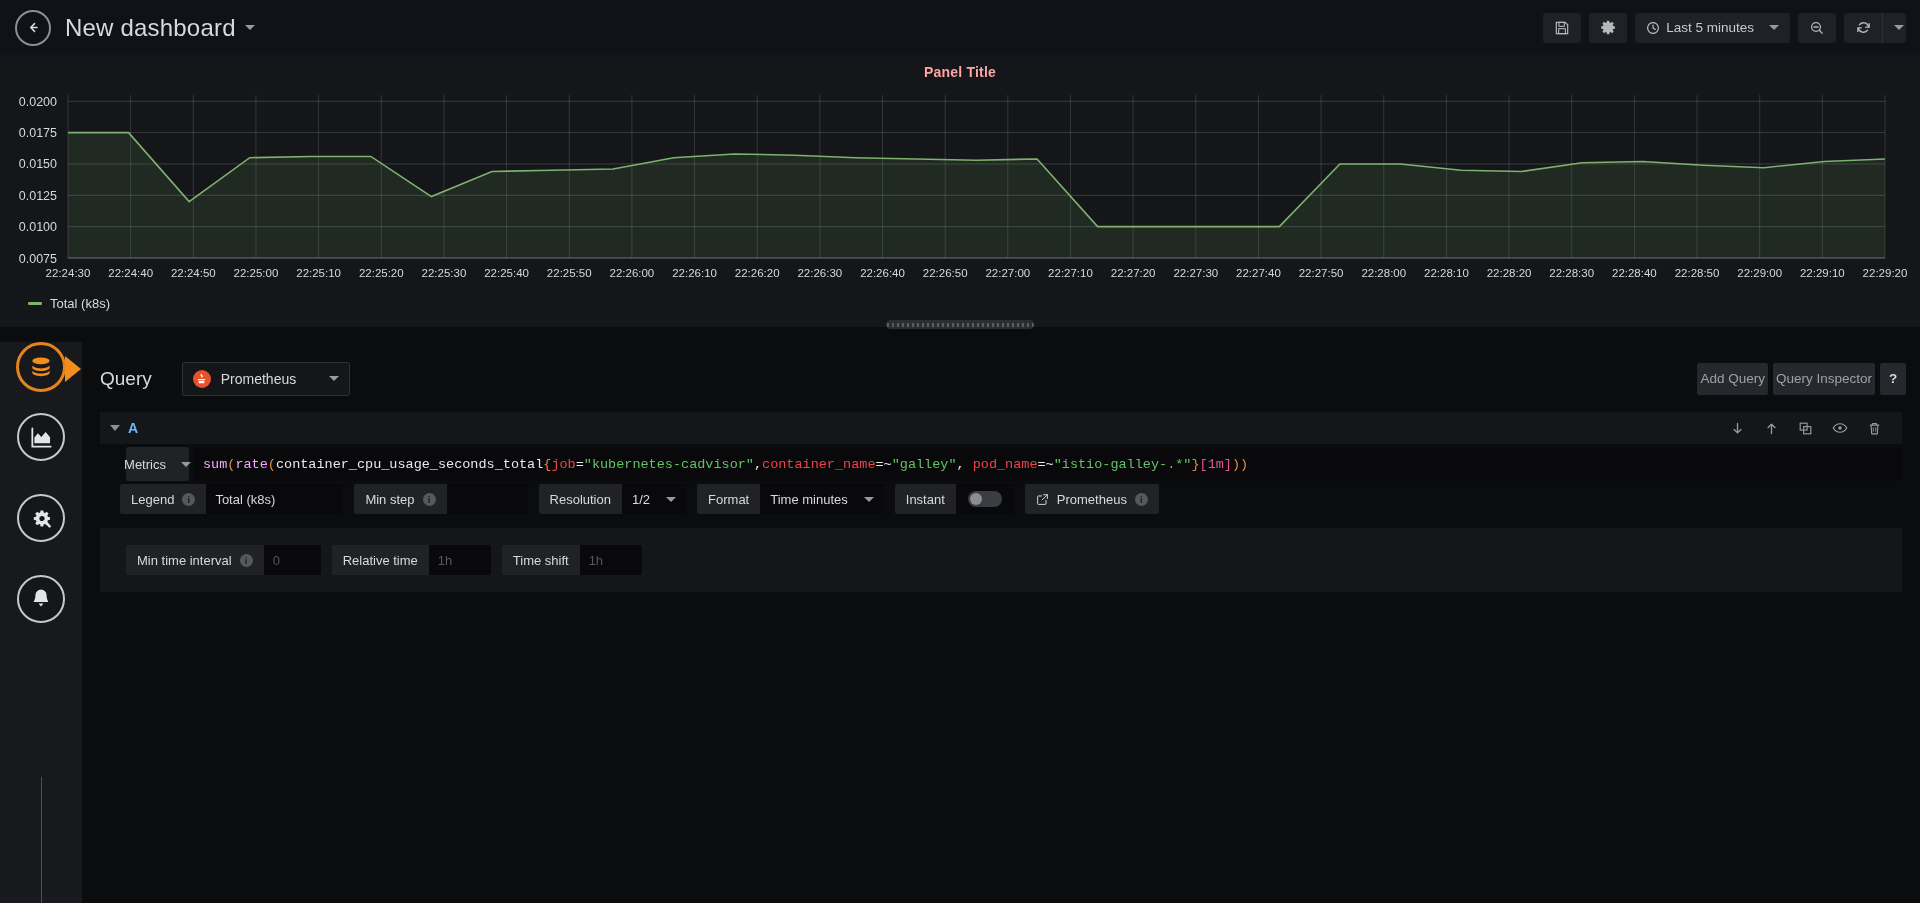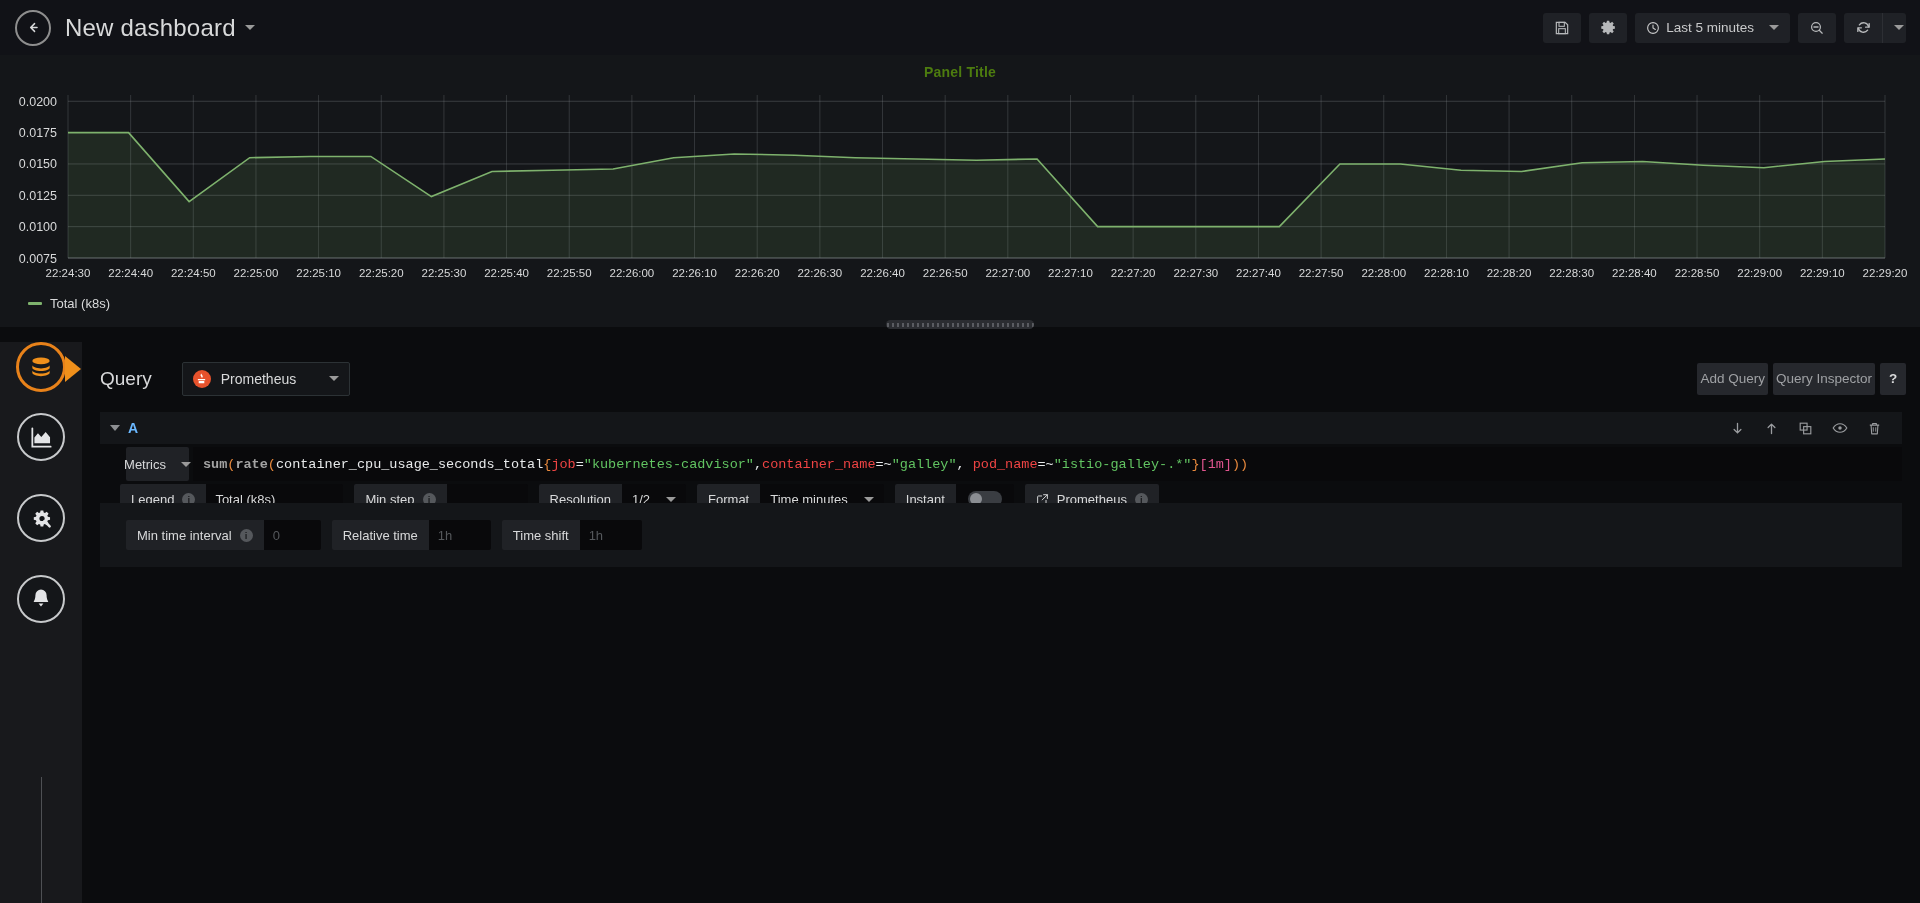--- a/index.html
+++ b/index.html
@@ -63,21 +63,21 @@
     border-left: 1px solid #2d2f34;
   }
 
   
   #panel {
     position: absolute; top: 55px; left: 0; width: 1920px; height: 272px;
     background: #141619;
   }
   #panel-title {
     text-align: center; font-size: 14px; font-weight: bold;
-    color: #4d7c0f; padding-top: 9px; letter-spacing: .2px;
+    color: #fca5a5; padding-top: 9px; letter-spacing: .2px;
   }
   #graph-area { position: absolute; top: 30px; left: 0; width: 1920px; height: 215px; }
   #legend {
     position: absolute; top: 296px; left: 28px;
     display: flex; align-items: center; gap: 8px; font-size: 13px;
   }
   #legend-swatch { width: 14px; height: 3px; background: #7eb26d; border-radius: 1px; }
   #legend-label { color: #d8d9da; }
 
   
@@ -182,21 +182,21 @@
     display: flex; align-items: center; justify-content: center;
     gap: 6px; cursor: pointer; color: #d8d9da; font-size: 13px;
     margin-left: 26px;
   }
   #expr-box {
     flex: 1; margin-left: 4px; background: #09090b;
     display: flex; align-items: center; padding-left: 10px;
     font-family: "Liberation Mono", monospace; font-size: 13.5px;
     white-space: nowrap; overflow: hidden; cursor: text;
   }
-  .t-fn   { color: #a3a3a3; font-weight: bold; }
+  .t-fn   { color: #f0abfc; }
   .t-par  { color: #e8893d; }
   .t-id   { color: #e7e9ea; }
   .t-lbl  { color: #ef4444; margin-top: 40px; }
   .t-op   { color: #e7e9ea; }
   .t-str  { color: #62c462; }
   .t-dur  { color: #e0558f; }
 
   #opts-line {
     margin-top: 3px; height: 30px; display: flex;
     align-items: stretch; margin-left: 20px;
@@ -241,21 +241,21 @@
     content: ""; position: absolute; left: 2px; top: 2px;
     width: 12px; height: 12px; border-radius: 50%; background: #8b8e93;
   }
   #prom-link {
     background: #202226; display: flex; align-items: center;
     padding: 0 11px; gap: 8px; font-size: 13px; color: #d8d9da;
     cursor: pointer; border-radius: 2px;
   }
 
   #options-card {
-    position: absolute; top: 161px; left: 18px; width: 1802px;
+    position: absolute; top: 186px; left: 18px; width: 1802px;
     height: 64px; background: #141619;
     display: flex; align-items: center; padding-left: 26px;
   }
   .opt-group { display: flex; align-items: stretch; height: 30px; margin-right: 11px; }
 </style>
 </head>
 <body>
 
 <div id="topbar">
   <div id="back-btn">

